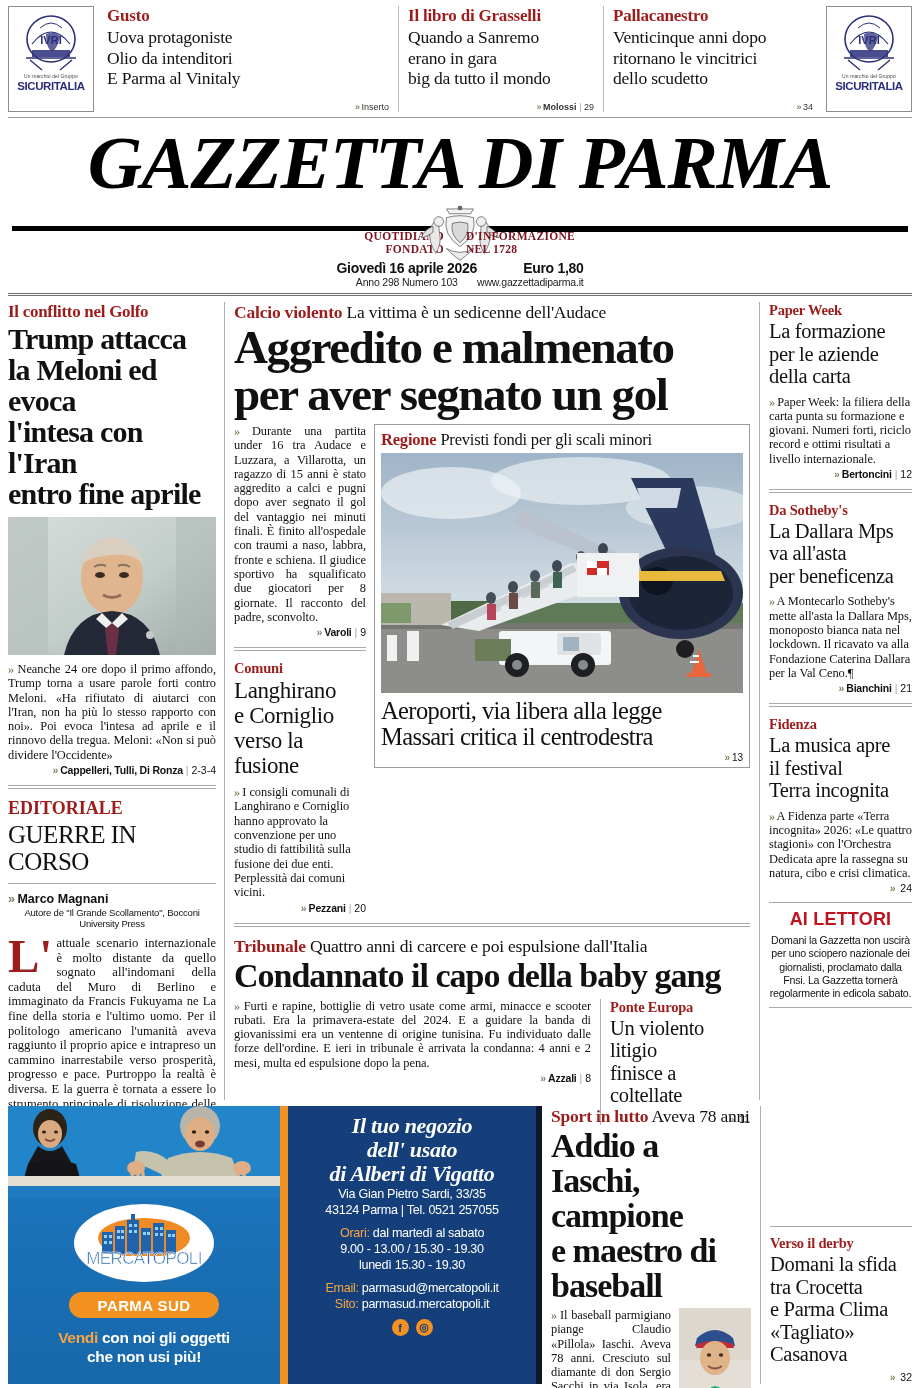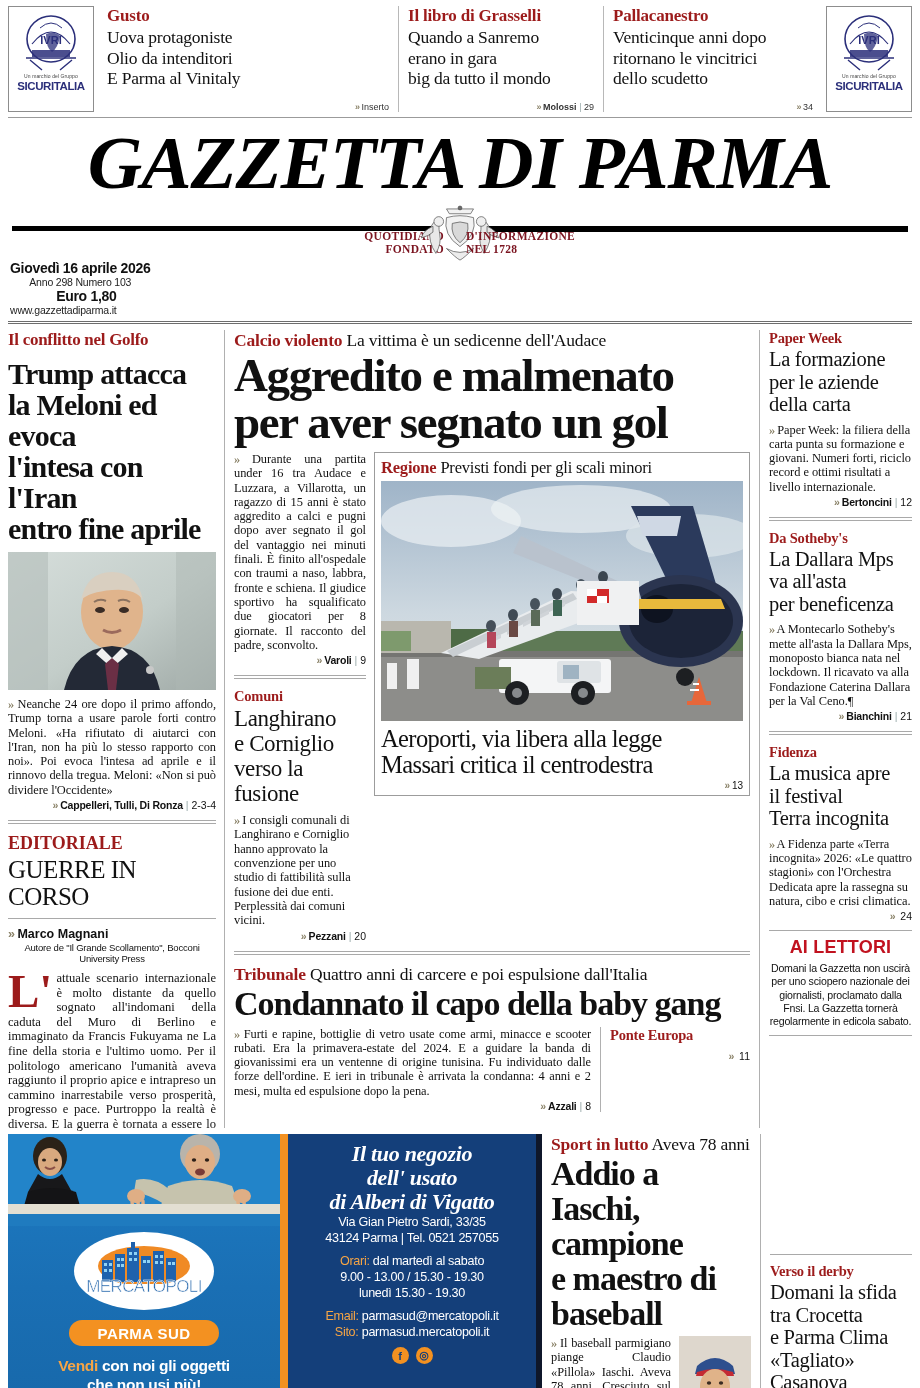--- a/index.html
+++ b/index.html
@@ -44,38 +44,38 @@
   }
   .crest-row { position:relative; height:62px; margin-top:2px; }
   .crest-rule-l, .crest-rule-r { position:absolute; top:22px; height:6px; background:#000; }
   .crest-rule-l { left:4px; right:auto; width:420px; border-bottom:1px solid #fff; }
   .crest-rule-r { right:4px; width:420px; }
   .crest { position:absolute; left:50%; top:0; transform:translateX(-50%); width:116px; height:62px; display:flex; align-items:center; justify-content:center; }
   .founded { position:absolute; top:26px; font-family:"Liberation Serif",serif; font-weight:bold; font-size:11.5px; line-height:13px; color:#7b1420; letter-spacing:.3px; }
   .founded.l { left:316px; text-align:right; width:120px;}
   .founded.r { right:316px; text-align:left; width:130px;}
 
-  .info-row { display:flex; align-items:flex-start; justify-content:flex-start; padding:2px 2px 4px 2px; margin-top:-8px;flex-direction:column;}
+  .info-row { display:flex; align-items:flex-start; justify-content:center; padding:2px 2px 4px 2px; margin-top:-8px;}
   .info-l .d1, .info-r .d1 { font-family:"Liberation Sans",sans-serif; font-weight:bold; font-size:14px; letter-spacing:-.3px;}
   .info-l .d2, .info-r .d2 { font-family:"Liberation Sans",sans-serif; font-size:10.5px; color:#222; letter-spacing:-.2px;}
   .info-r { text-align:right; }
   .rule-double { border-top:1px solid #6d6d6d; border-bottom:1px solid #6d6d6d; height:3px; margin:1px 0 6px 0;}
 
   
   .grid { display:flex; gap:0; height:798px; }
   .col-left  { width:216px; flex:0 0 216px; padding-right:8px; }
   .col-mid   { flex:1; padding:0 9px; border-left:1px solid #b0b0b0; border-right:1px solid #b0b0b0;}
   .col-right { width:152px; flex:0 0 152px; padding-left:9px; }
 
   .kicker { color:#9c1b1b; font-weight:bold; font-size:17px; line-height:19px; letter-spacing:-.3px;}
   .kicker-sm { color:#9c1b1b; font-weight:bold; font-size:14.5px; line-height:17px; letter-spacing:-.2px;}
   .kicker-row { font-size:17.5px; line-height:20px; letter-spacing:-.2px; }
   .kicker-row .k { color:#9c1b1b; font-weight:bold; }
 
-  h2.lead { font-size:30px; line-height:31px; font-weight:bold; letter-spacing:-.8px; margin-top:9px; }
+  h2.lead { font-size:30px; line-height:31px; font-weight:bold; letter-spacing:-.8px; margin-top:2px; }
   h2.big  { font-size:47px; line-height:47px; font-weight:bold; letter-spacing:-1.4px; margin-top:2px; }
   h2.mid  { font-size:34px; line-height:35px; font-weight:bold; letter-spacing:-1px; margin-top:2px;}
   h3.sub  { font-size:23px; line-height:25px; font-weight:normal; letter-spacing:-.4px; margin-top:1px;}
   h3.sub2 { font-size:20.5px; line-height:22.5px; font-weight:normal; letter-spacing:-.3px; margin-top:1px;}
 
   .photo { width:100%; background:#cfd6dc; position:relative; overflow:hidden; }
   .body-txt { font-size:12.4px; line-height:14.3px; text-align:justify; margin-top:7px; letter-spacing:-.05px;}
   .body-txt.nj { text-align:left; }
   .byline { font-family:"Liberation Sans",sans-serif; font-size:10.5px; text-align:right; margin-top:2px;}
   .byline b { letter-spacing:-.2px; }
@@ -499,20 +499,24 @@
           </div>
           <div class="byline">
             <span class="quo">»</span>
             <b>Azzali</b>
             <span class="refsep">|</span>
             <span>8</span>
           </div>
         </div>
         <div class="tc-r">
           <div class="kicker-sm">Ponte Europa</div>
+          <h3 class="sub2">
+            <span>Un violento litigio</span><br>
+            <span>finisce a coltellate</span>
+          </h3>
           <div class="byline" style="margin-top:6px;">
             <span class="quo">»</span>
             &nbsp;<span>11</span>
           </div>
         </div>
       </div>
     </div>
 
     <div class="col-right">
 

